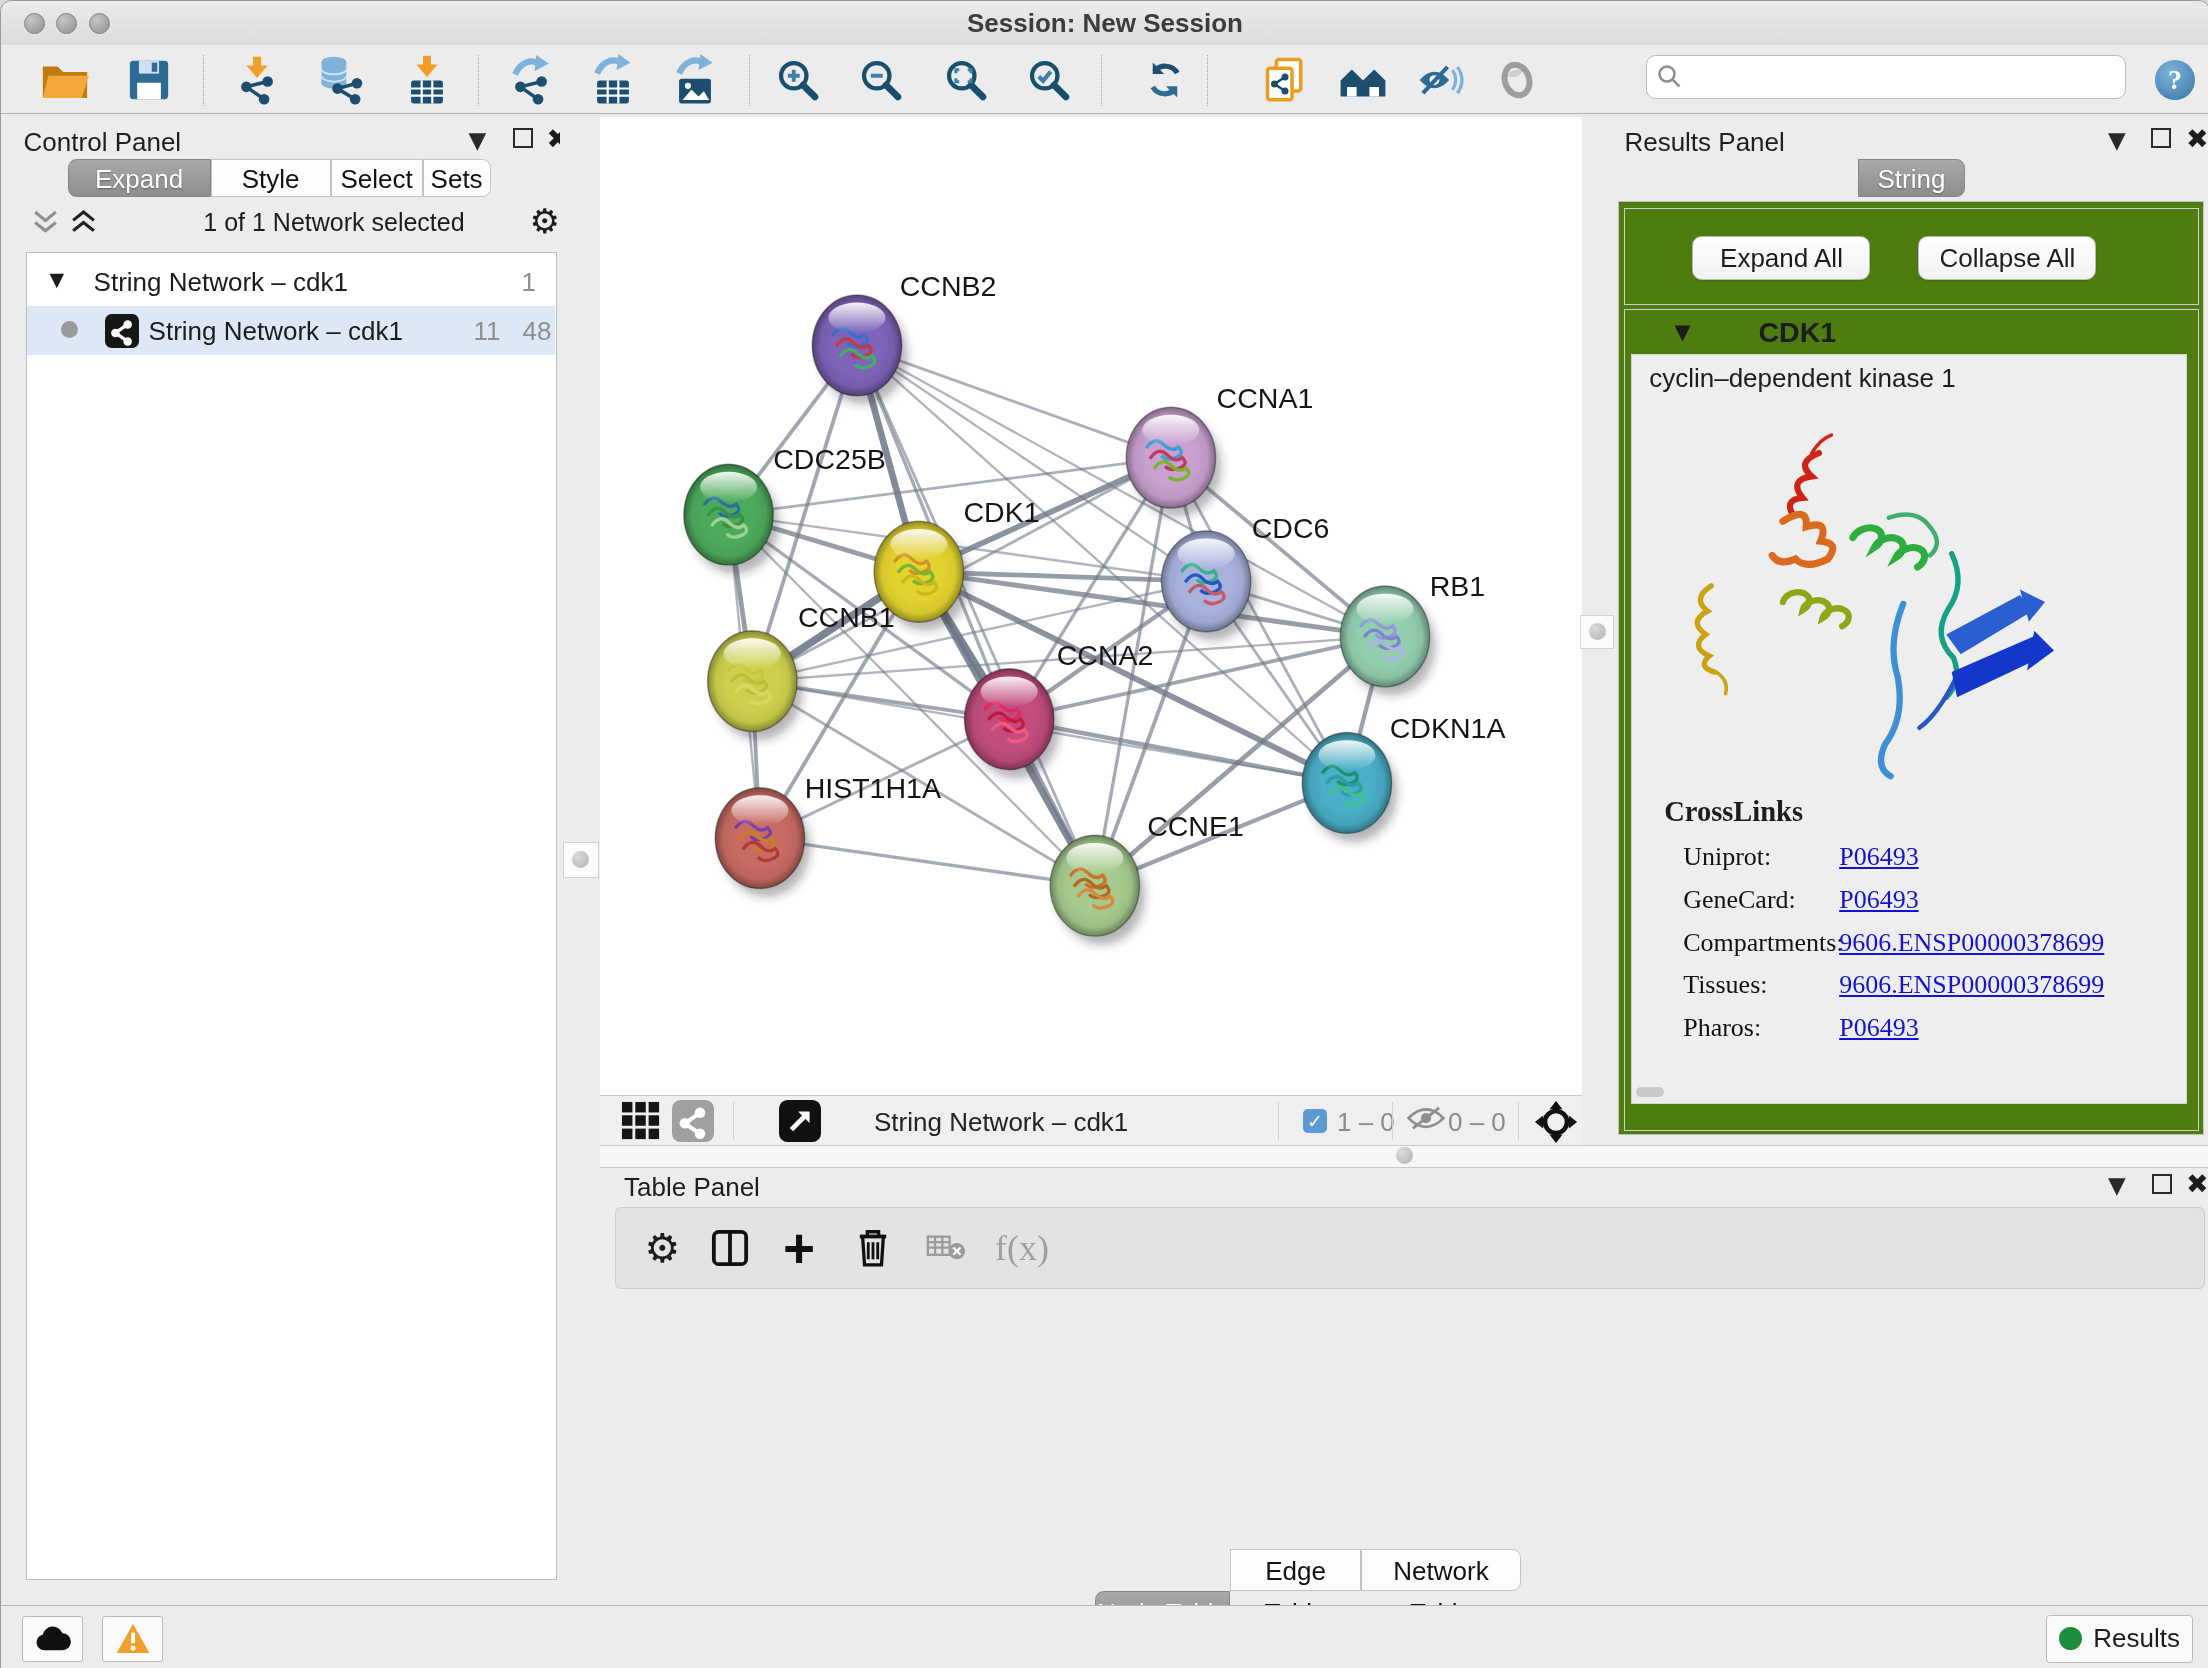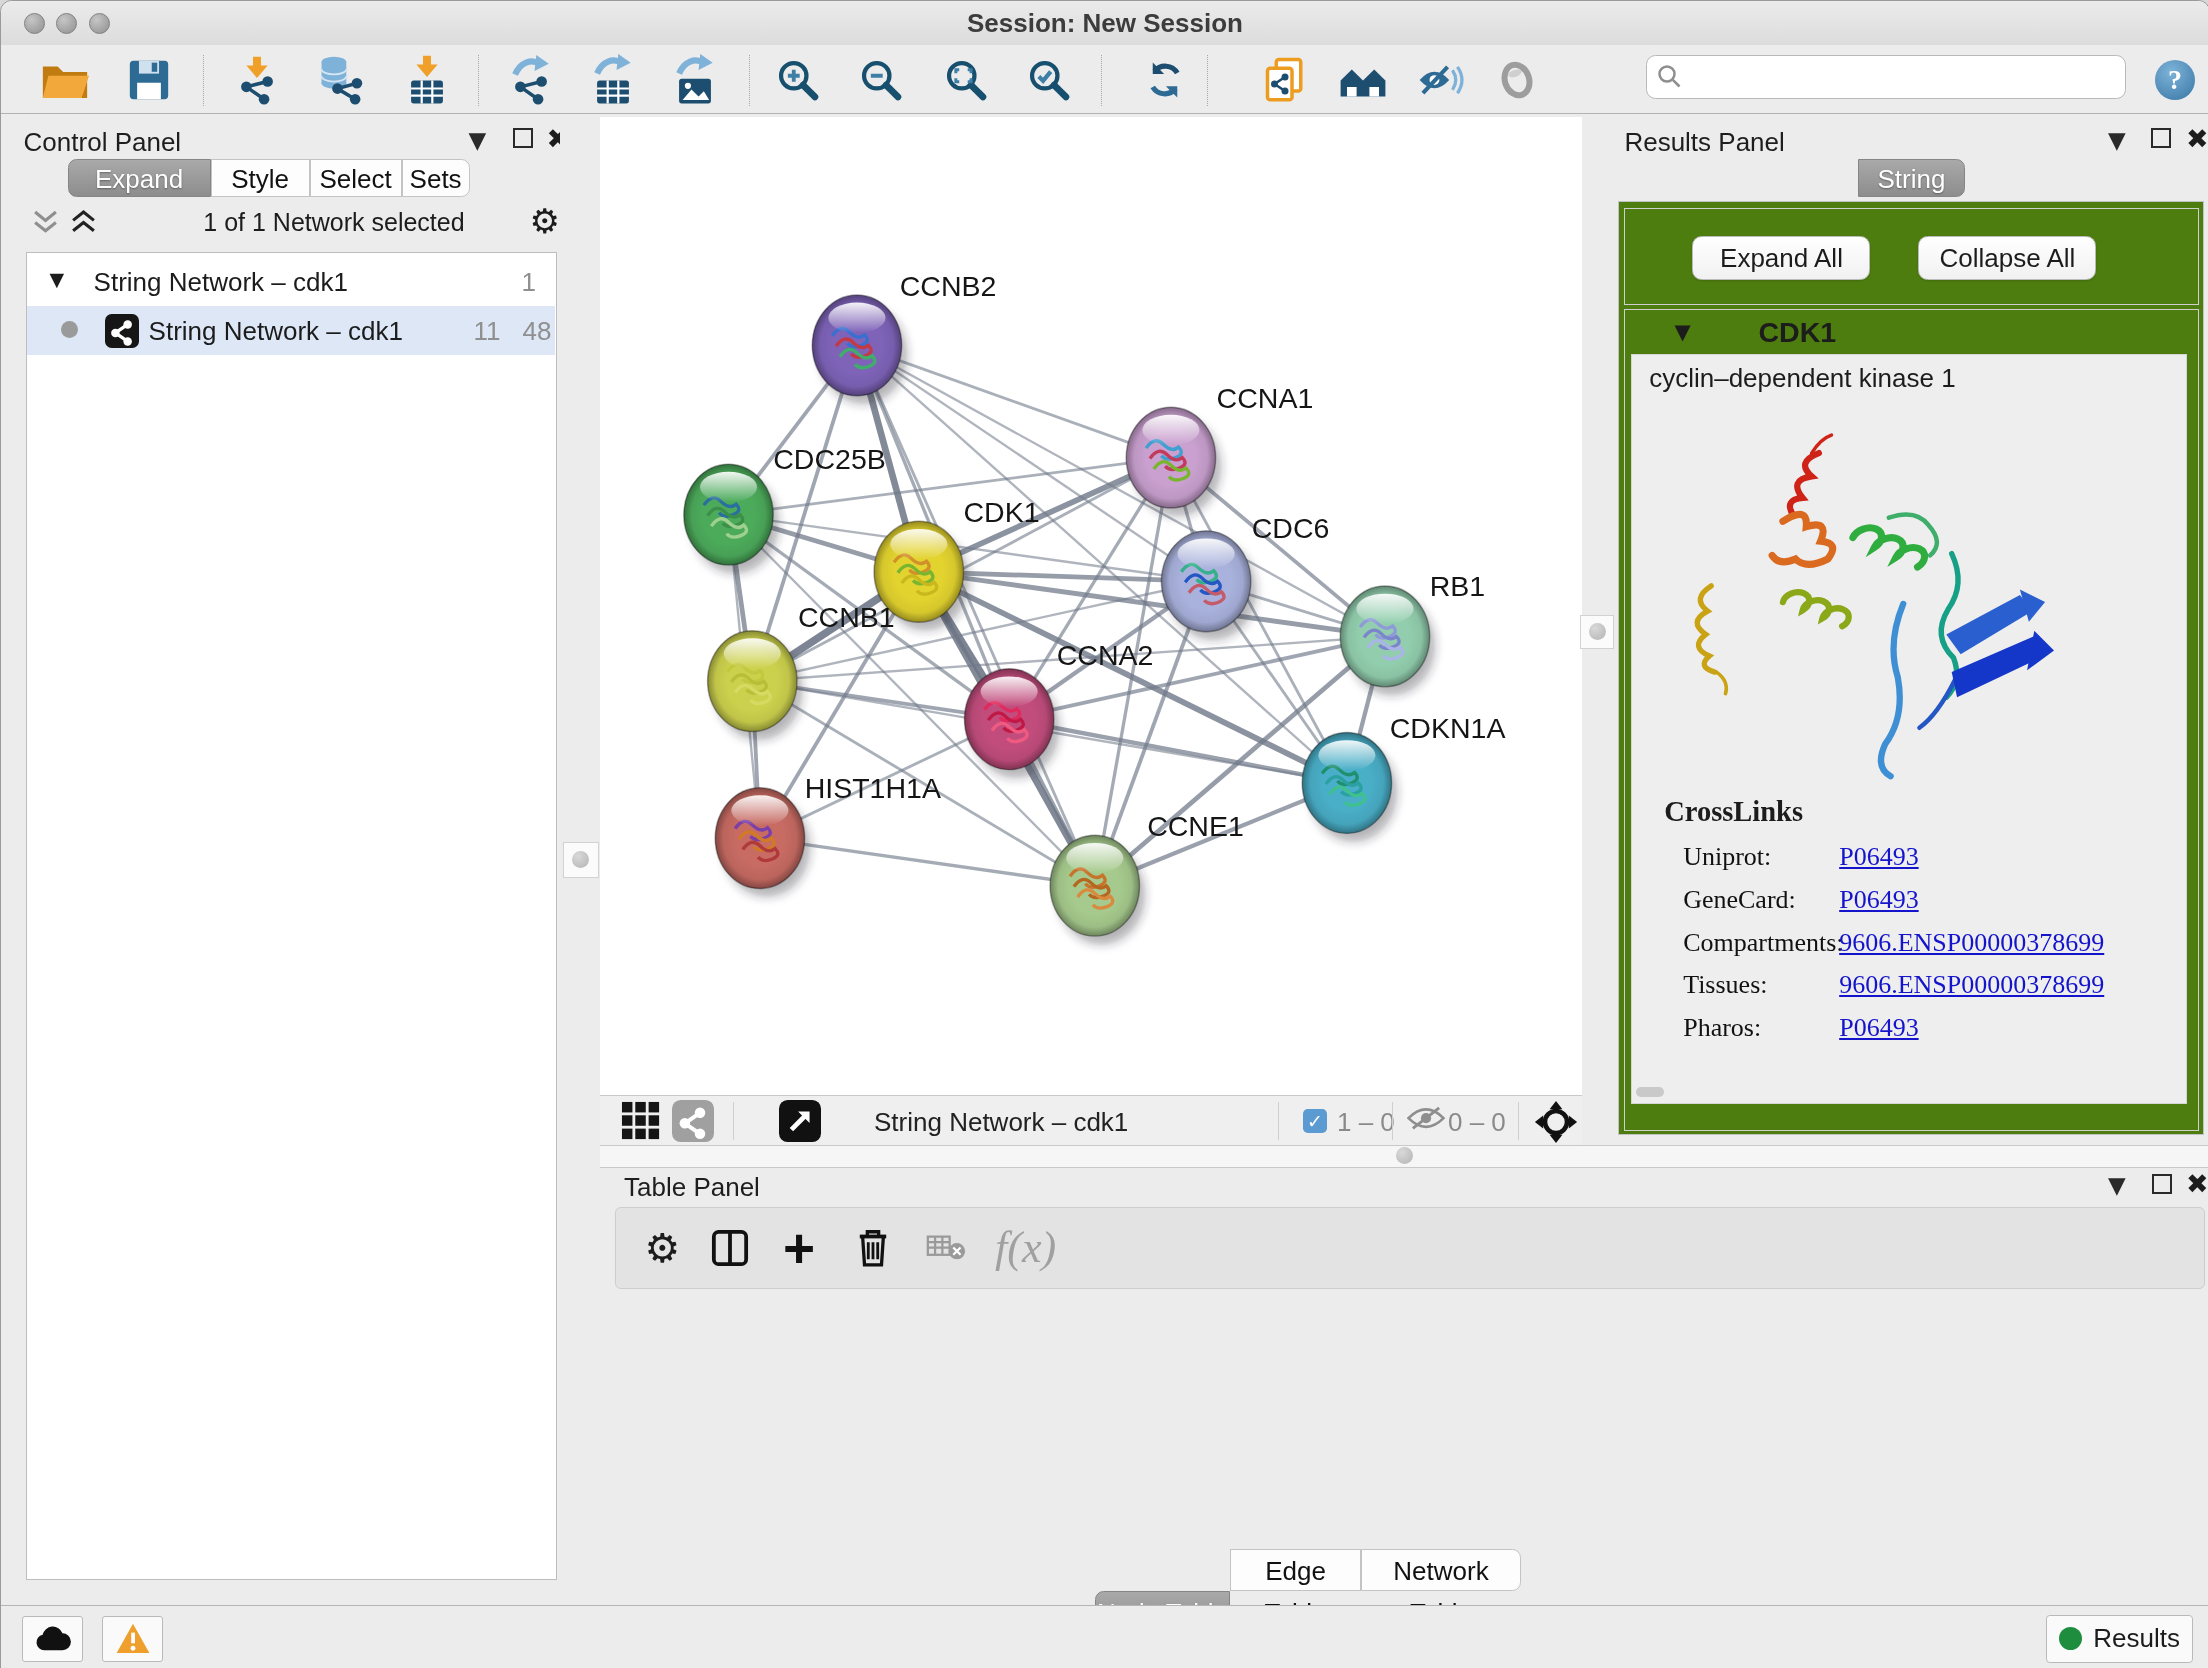--- a/index.html
+++ b/index.html
@@ -257,21 +257,21 @@
         </svg>
     </span>
   </div>
 
   <div class="abs" style="left:7.6px;top:116px;width:552px;height:1467px">
     <span class="abs ptitle" style="left:15px;top:9.5px">Control Panel</span>
     <span class="abs glyph pbtn" style="left:460px;top:9.5px">▼</span>
     <span class="abs sq-btn" style="left:504px;top:11.4px"></span>
     <span class="abs glyph" style="left:538px;top:5.7px;font-size:27px;font-weight:bold">✖</span>
     <div class="abs" style="left:59px;top:42px">
-      <span class="tab sel rfirst" style="width:143px">Expand</span><span class="tab" style="width:99px">Style</span><span class="tab" style="width:92px">Select</span><span class="tab rlast" style="width:68px">Sets</span>
+      <span class="tab sel rfirst" style="width:143px">Expand</span><span class="tab" style="width:120px">Style</span><span class="tab" style="width:92px">Select</span><span class="tab rlast" style="width:68px">Sets</span>
     </div>
     <span class="abs" style="left:23px;top:93px">
       <svg width="27" viewBox="0 0 26 22">
           <path d="M3 2l10 8L23 2M3 12l10 8 10-8" stroke="#8f8f8f" stroke-width="3" fill="none"></path>
         </svg>
     </span>
     <span class="abs" style="left:61px;top:93px">
       <svg width="27" viewBox="0 0 26 22">
           <path d="M3 10L13 2l10 8M3 20l10-8 10 8" stroke="#222" stroke-width="3" fill="none"></path>
         </svg>
@@ -645,21 +645,21 @@
       <span class="tpicon" style="left:310px">
         <svg width="40" viewBox="0 0 44 32">
             <g stroke="#9a9a9a" fill="none" stroke-width="2.5">
               <rect x="2" y="4" width="24" height="20"></rect>
               <path d="M2 10h24M2 16h24M10 4v20M18 4v20"></path>
             </g>
             <circle cx="34" cy="20" r="9" fill="#9a9a9a"></circle>
             <path d="M30 16l8 8M38 16l-8 8" stroke="#fff" stroke-width="2.5"></path>
           </svg>
       </span>
-      <span class="tpicon serif" style="left:379px;font-size:44px;font-style:italic;color:#a0a0a0">f(x)</span>
+      <span class="tpicon serif" style="left:379px;font-size:36px;color:#a0a0a0">f(x)</span>
     </div>
 
     <div class="abs" style="left:495px;top:383px">
       <span class="tab sel rfirst" style="width:135px;height:42px;line-height:42px">Node Table</span><span class="tab" style="width:131px;height:42px;line-height:42px">Edge Table</span><span class="tab rlast" style="width:160px;height:42px;line-height:42px">Network Table</span>
     </div>
   </div>
 
   <div class="abs statusbar">
     <span class="sbtn" style="left:21px">
       <svg width="38" viewBox="0 0 44 30">

